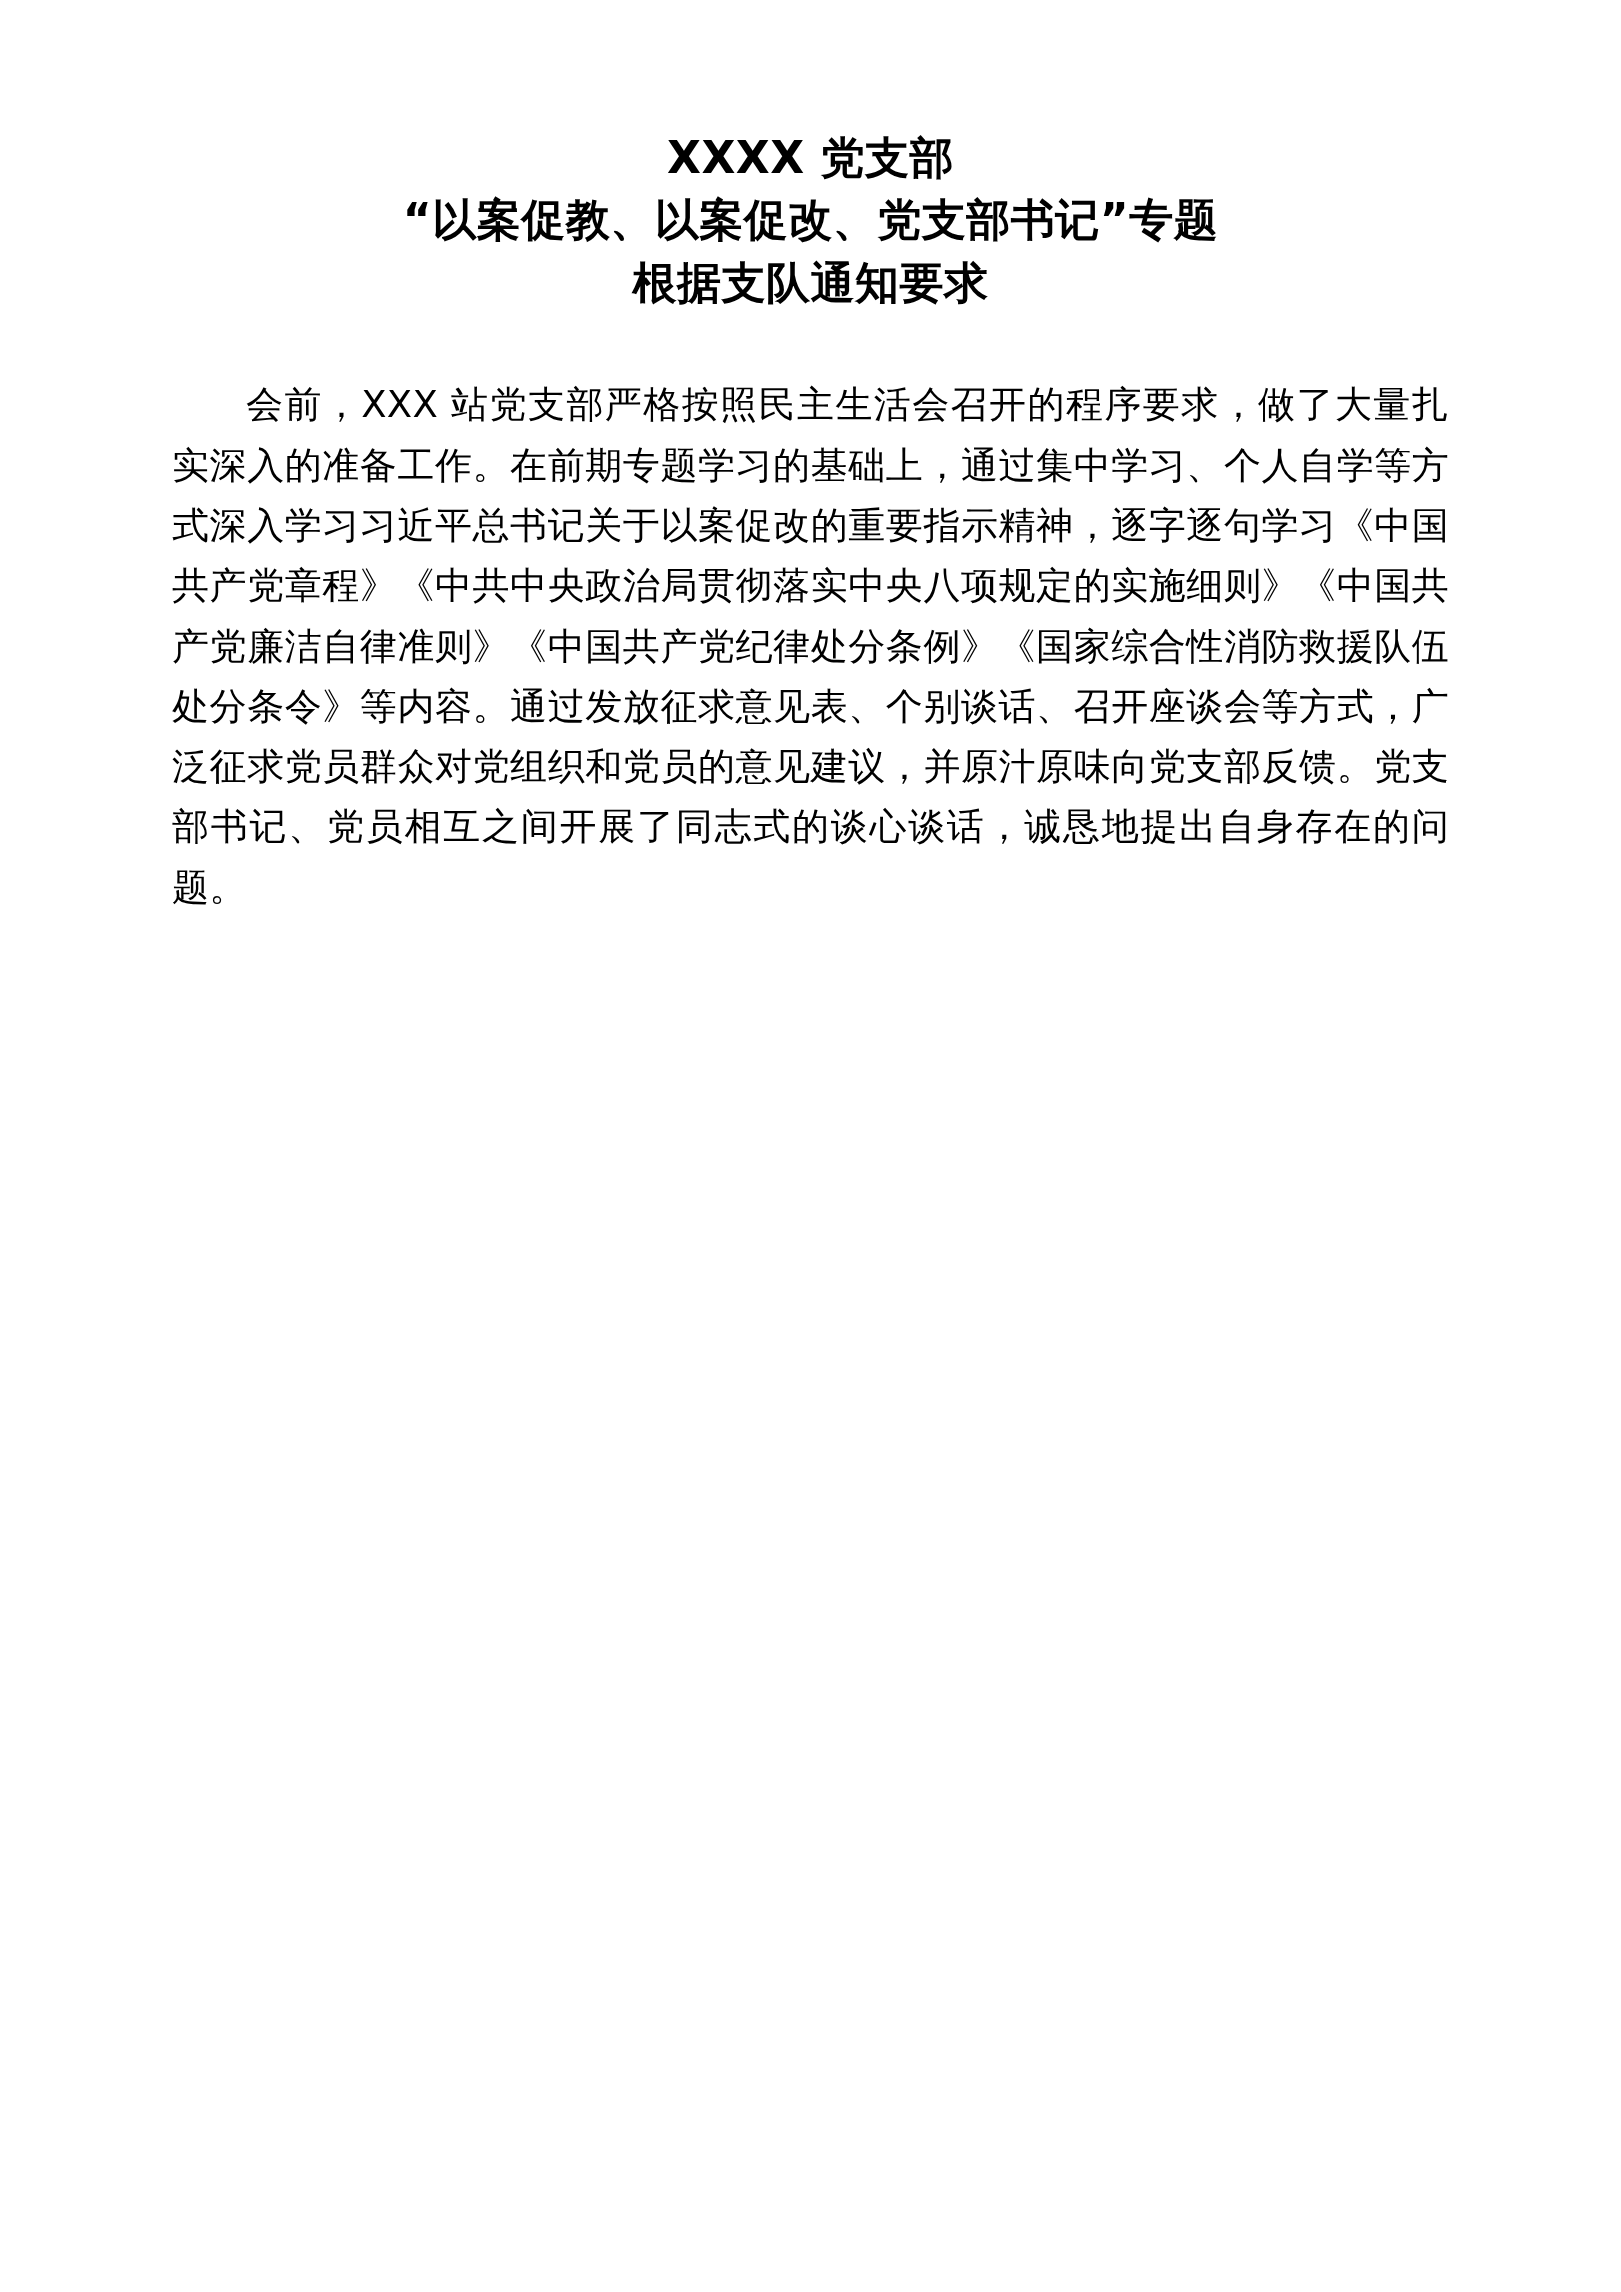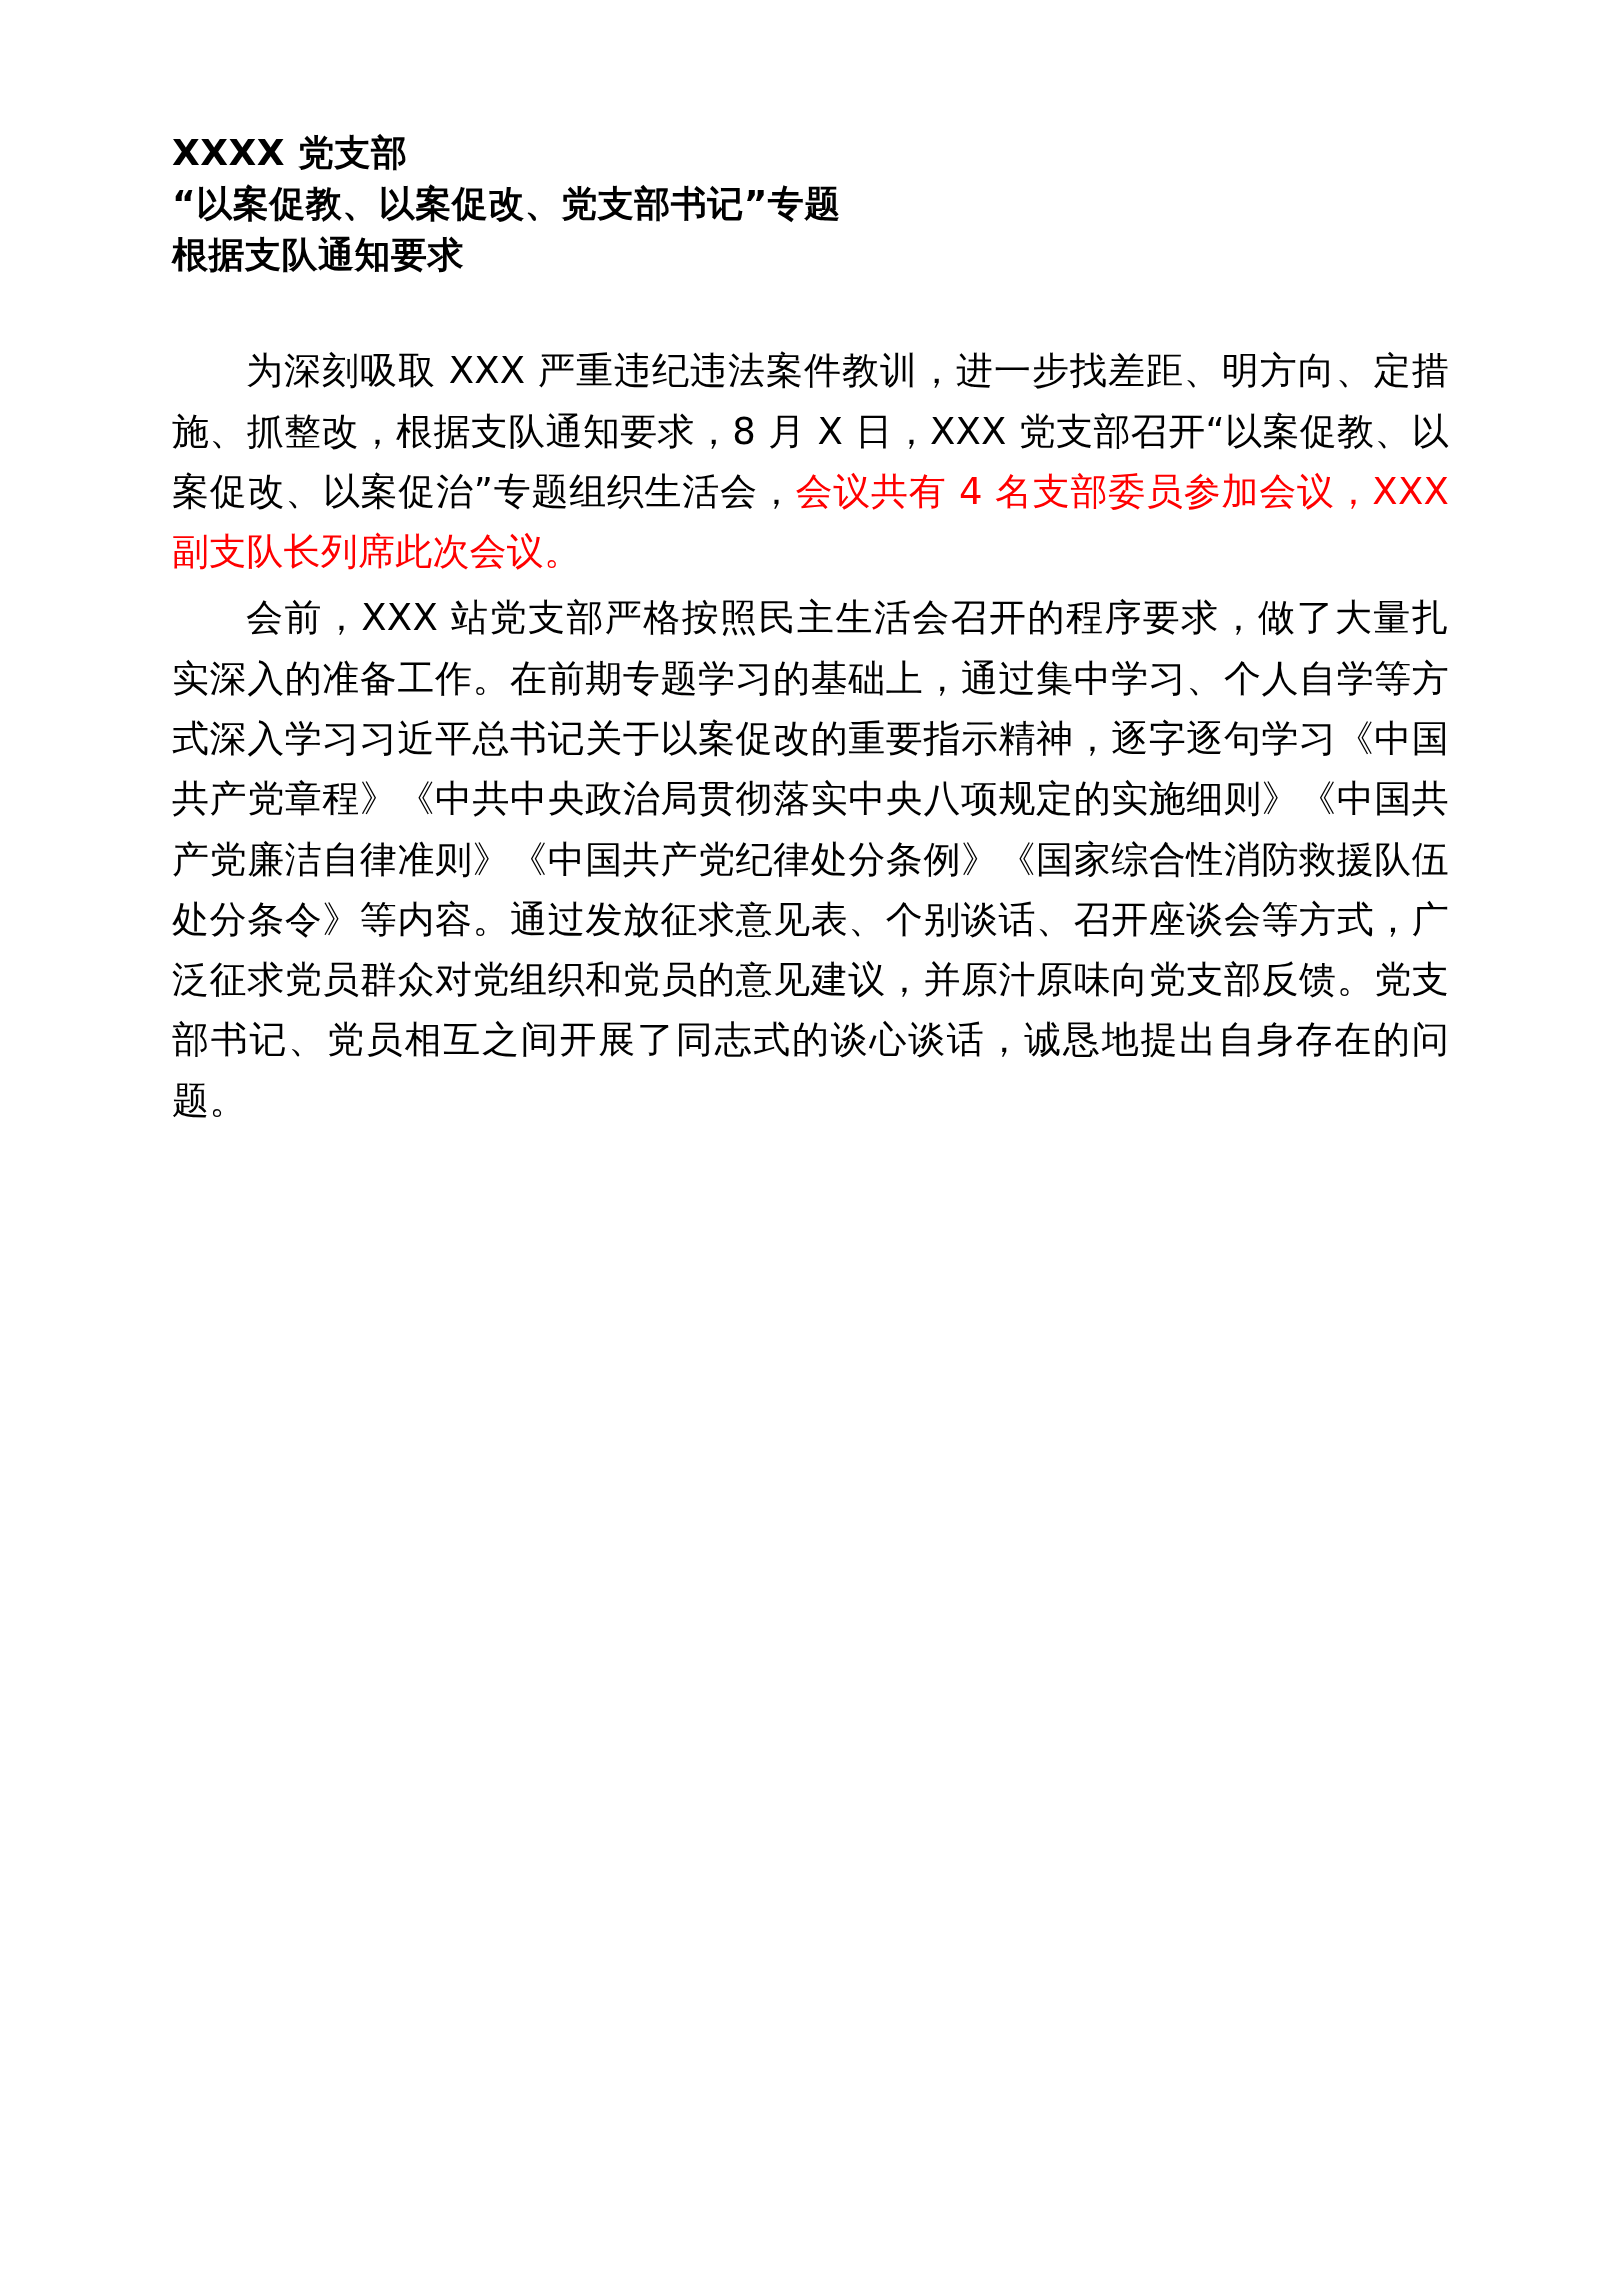--- a/index.html
+++ b/index.html
@@ -14,21 +14,22 @@
   .page {
     position: relative;
     width: 1621px;
     height: 2293px;
     background: #ffffff;
     box-sizing: border-box;
     padding: 127px 172px 0 172px;
     overflow: hidden;
   }
   .doc-title {
-    font-size: 36px;
+    text-align: center;
+    font-size: 44px;
     font-weight: 700;
     line-height: 1.42;
     letter-spacing: 0.5px;
     margin: 0 0 0 0;
   }
   .doc-title .tline {
     display: block;
     white-space: nowrap;
   }
   .body-block {
@@ -53,23 +54,20 @@
 <div class="page">
 
   <h1 class="doc-title">
     <span class="tline">XXXX 党支部</span>
     <span class="tline">“以案促教、以案促改、党支部书记”专题</span>
     <span class="tline">根据支队通知要求</span>
   </h1>
 
   <div class="body-block">
 
-    <p class="para">
-      <span>为深刻吸取 XXX 严重违纪违法案件教训，进一步找差距、明方向、定措施、抓整改，根据支队通知要求，8 月 X 日，XXX 党支部召开“以案促教、以案促改、以案促治”专题组织生活会，</span><span class="hl">会议共有 4 名支部委员参加会议，XXX 副支队长列席此次会议。</span>
-    </p>
 
     <p class="para">
       <span>会前，XXX 站党支部严格按照民主生活会召开的程序要求，做了大量扎实深入的准备工作。在前期专题学习的基础上，通过集中学习、个人自学等方式深入学习习近平总书记关于以案促改的重要指示精神，逐字逐句学习《中国共产党章程》《中共中央政治局贯彻落实中央八项规定的实施细则》《中国共产党廉洁自律准则》《中国共产党纪律处分条例》《国家综合性消防救援队伍处分条令》等内容。通过发放征求意见表、个别谈话、召开座谈会等方式，广泛征求党员群众对党组织和党员的意见建议，并原汁原味向党支部反馈。党支部书记、党员相互之间开展了同志式的谈心谈话，诚恳地提出自身存在的问题。</span>
     </p>
 
 
   </div>
 
 </div>
 

